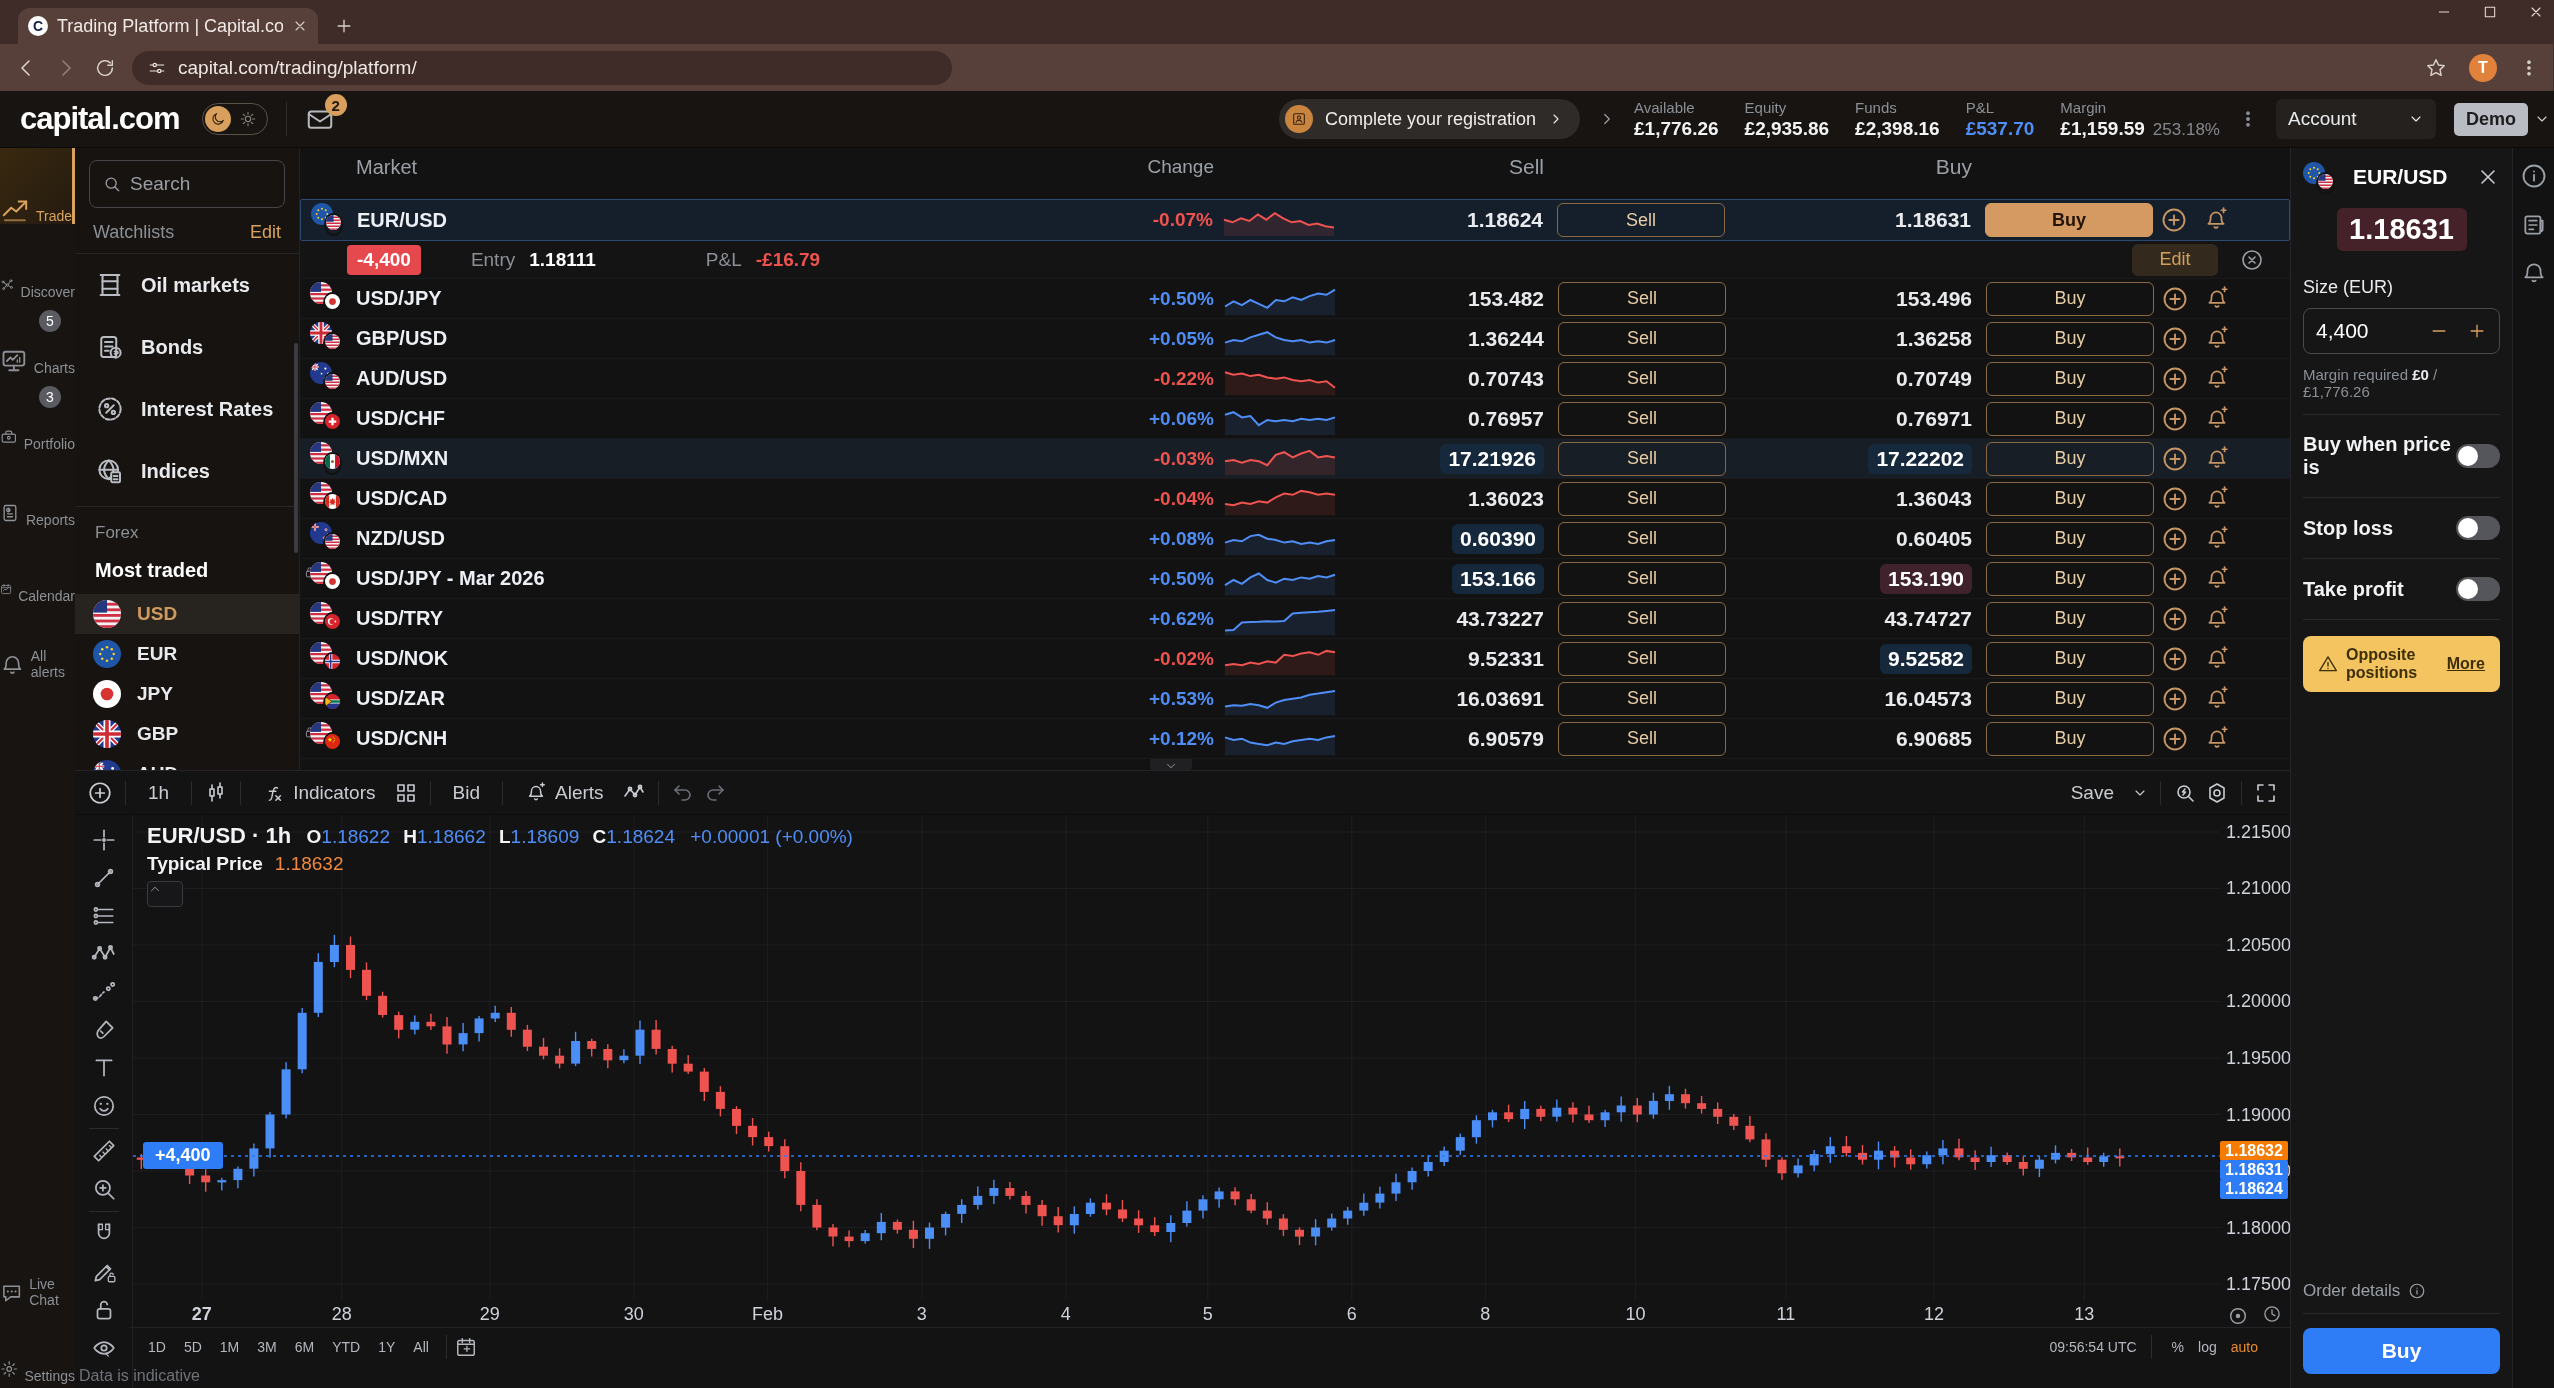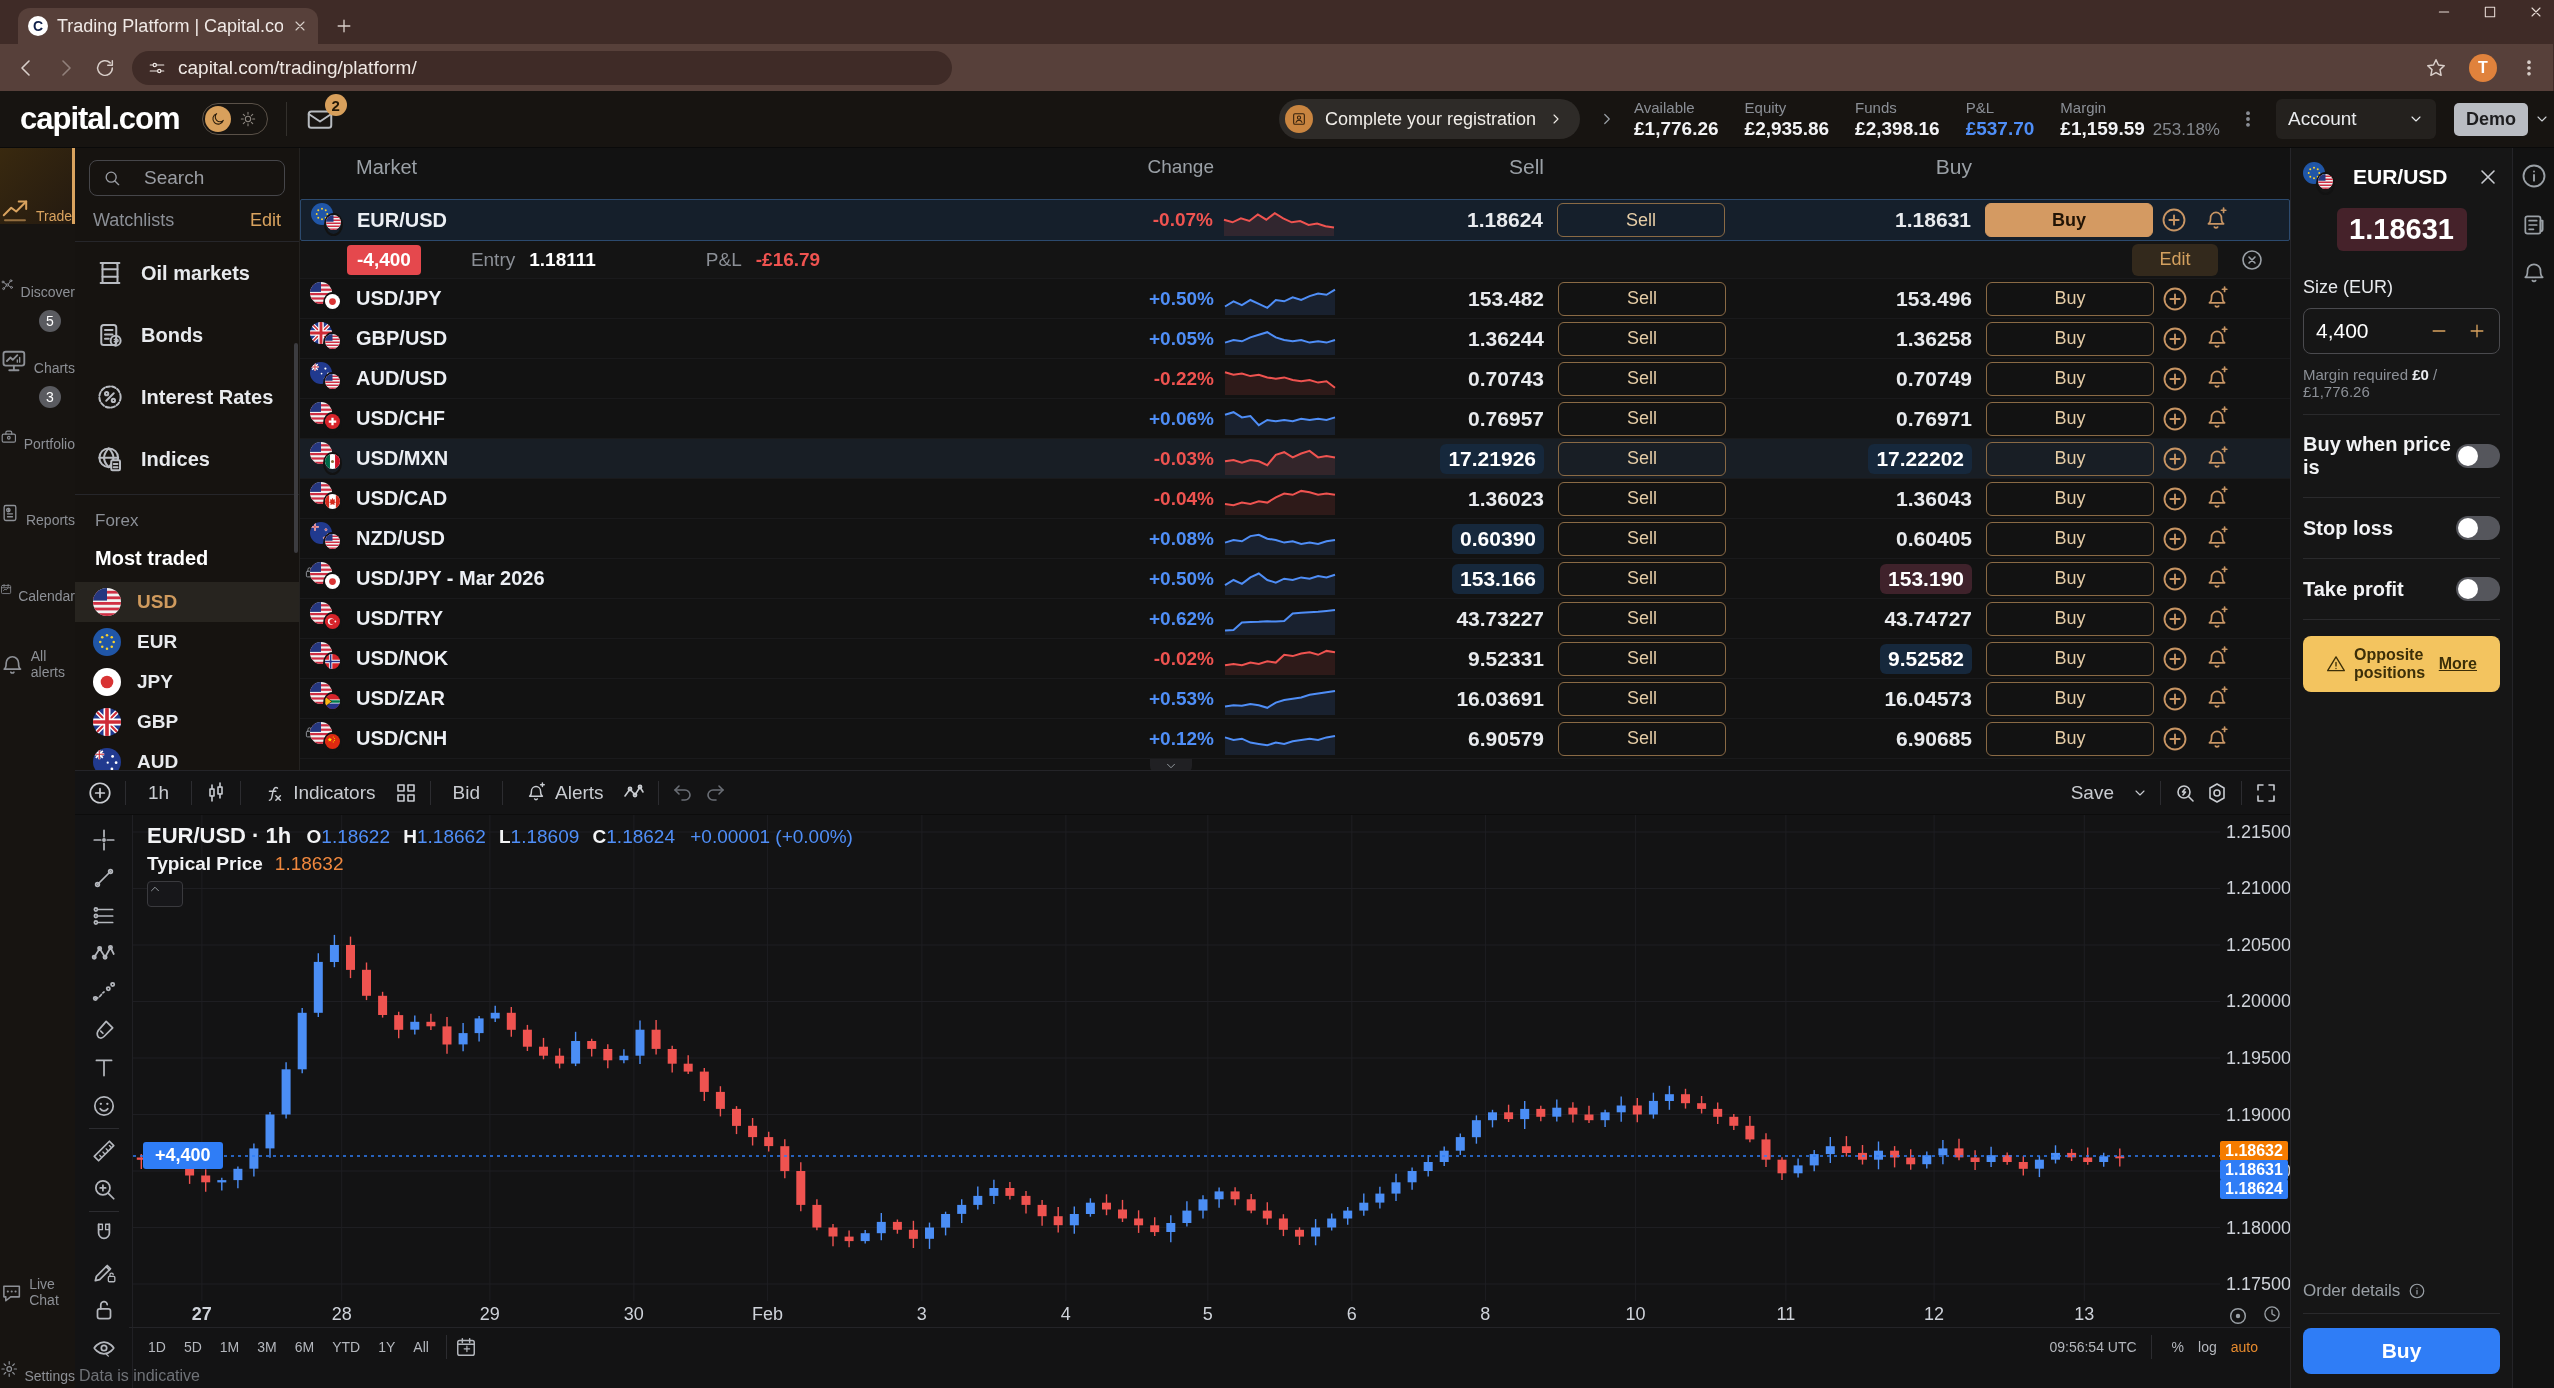--- a/index.html
+++ b/index.html
@@ -42,21 +42,21 @@
 #demochev{color:#cfd2d6}
 
 #navrail{position:absolute;top:148px;left:0;width:75px;bottom:0;background:#171411;display:flex;flex-direction:column}
 .navitem{height:76px;display:flex;flex-direction:row;align-items:flex-end;justify-content:center;gap:6px;color:#8d9096;position:relative;flex:none}
 .navitem .nlabel{font-size:14px}
 .navitem.active{color:#d9a35f;background:linear-gradient(135deg,#39290f,#241a10);border-right:3px solid #d9a35f}
 .navbadge{position:absolute;top:10px;right:14px;background:#5a5b60;color:#fff;width:22px;height:22px;border-radius:11px;font-size:14px;display:flex;align-items:center;justify-content:center}
 #navbottom{margin-top:auto;padding-bottom:4px}
 
 #watchlist{position:absolute;top:148px;left:75px;width:225px;height:622px;background:#161310;border-right:1px solid #242220}
-#searchbox{margin:12px 14px 10px;height:36px;border:1px solid #46464a;border-radius:8px;display:flex;align-items:center;gap:22px;padding:0 12px;color:#9a9da3;font-size:19px}
+#searchbox{margin:12px 14px 10px;height:48px;border:1px solid #46464a;border-radius:8px;display:flex;align-items:center;gap:8px;padding:0 12px;color:#9a9da3;font-size:19px}
 #wlhead{display:flex;justify-content:space-between;align-items:center;padding:4px 18px 10px;border-bottom:1px solid #26262a}
 #wlhead .t{color:#8b8f96;font-size:18px}
 #wlhead .e{color:#d9a35f;font-size:18px}
 .wgroup{height:62px;display:flex;align-items:center;gap:16px;padding-left:20px;color:#e8eaed;font-size:20px;font-weight:bold}
 .wgroup .ic{color:#b9bcc2}
 #wldiv{height:1px;background:#26262a;margin:4px 0}
 #forexlbl{padding:12px 20px 4px;color:#8b8f96;font-size:17px}
 #mosttraded{padding:12px 20px;color:#fff;font-size:20px;font-weight:bold}
 .curr{height:40px;display:flex;align-items:center;gap:16px;padding-left:18px;font-size:19px;font-weight:bold;color:#e8eaed}
 .curr.active{background:#27241f;color:#cf9a5d}
@@ -134,21 +134,21 @@
 #sizelbl{margin-top:26px;font-size:18px;color:#e8eaed}
 #sizebox{margin-top:10px;height:46px;border:1px solid #4a4a4e;border-radius:8px;display:flex;align-items:center;padding:0 12px;font-size:21px;color:#fff}
 #sizebox .pm{color:#d9a35f;margin-left:18px}
 #sizebox .pm:first-of-type{margin-left:auto}
 #marginnote{margin-top:12px;font-size:15px;color:#8b8f96;padding-bottom:14px;border-bottom:1px solid #2a2a2c}
 #marginnote b{color:#e8eaed}
 .togrow{display:flex;align-items:center;justify-content:space-between;padding:18px 0;border-bottom:1px solid #2a2a2c}
 .togrow .tl{font-size:20px;font-weight:bold;color:#f2f3f5}
 .toggle{width:44px;height:24px;border-radius:12px;background:#55565c;position:relative;flex:none}
 .toggle .knob{position:absolute;left:2px;top:2px;width:20px;height:20px;border-radius:50%;background:#fff}
-#warnbanner{margin-top:16px;background:#f3c45f;border-radius:8px;display:flex;align-items:center;gap:8px;padding:10px 23px;color:#3c2f08}
+#warnbanner{margin-top:16px;background:#f3c45f;border-radius:8px;display:flex;align-items:center;gap:8px;padding:10px 15px;color:#3c2f08}
 #warnbanner .wt{font-size:16px;font-weight:bold;flex:1}
 #warnmore{font-size:16px;font-weight:bold;text-decoration:underline}
 #opbottom{position:absolute;left:12px;right:12px;bottom:14px}
 #odetails{font-size:17px;color:#9aa0a6;display:flex;align-items:center;gap:8px;padding-bottom:12px;border-bottom:1px solid #2a2a2c}
 #buybtn{margin-top:14px;height:46px;background:#2f7df6;border-radius:8px;color:#fff;font-size:21px;font-weight:bold;display:flex;align-items:center;justify-content:center}
 
 #rightstrip{position:absolute;top:148px;left:2512px;width:42px;bottom:0;background:#121212;border-left:1px solid #242428;display:flex;flex-direction:column;align-items:center;padding-top:14px;gap:22px;color:#9aa0a6}
 .sparksvg{display:block}
 </style>
 </head>

